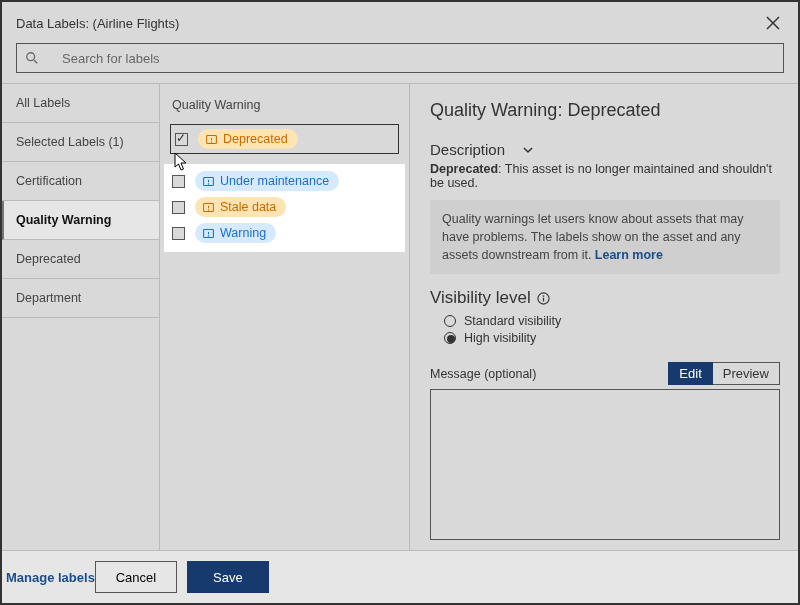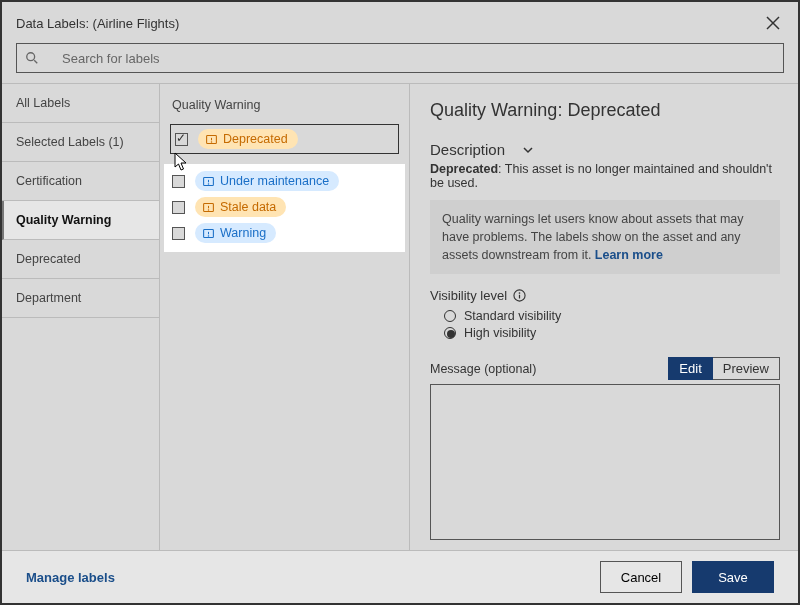--- a/index.html
+++ b/index.html
@@ -157,21 +157,21 @@
     background: #cfcfcf;
     padding: 10px 12px;
     font-size: 12.5px;
     color: #444;
     line-height: 1.45;
     margin-bottom: 14px;
   }
   .info-box a { color: #1a4e8a; text-decoration: none; font-weight: 600; }
   .vis-label {
     display: flex; align-items: center; gap: 6px;
-    font-size: 13px; color: #333; margin-bottom: 6px;
+    font-size: 17px; color: #333; margin-bottom: 6px;
   }
   .radio-group { margin: 0 0 14px 14px; }
   .radio-row { display: flex; align-items: center; gap: 8px; font-size: 12.5px; margin-bottom: 3px; cursor: pointer; }
   .radio {
     width: 12px; height: 12px; border: 1.5px solid #333; border-radius: 50%;
     position: relative; flex-shrink: 0;
   }
   .radio.checked::after {
     content: ""; position: absolute; top: 2px; left: 2px;
     width: 8px; height: 8px; background: #333; border-radius: 50%;
@@ -199,22 +199,22 @@
     resize: none;
     padding: 6px;
     font-family: inherit;
     font-size: 13px;
     outline: none;
     min-height: 150px;
   }
   
   .footer {
     border-top: 1px solid #bbb;
-    padding: 10px 24px;
-    display: flex; align-items: center; justify-content: space-between;
+    padding: 10px 4px;
+    display: flex; align-items: center; 
     background: #e6e6e6;
   }
   .manage-link {
     color: #1a4e8a; font-weight: 600; font-size: 13px; cursor: pointer;
   }
   .footer-btns { display: flex; gap: 10px; }
   .btn {
     min-width: 82px; height: 32px;
     font-size: 13px;
     border: 1px solid #555;

